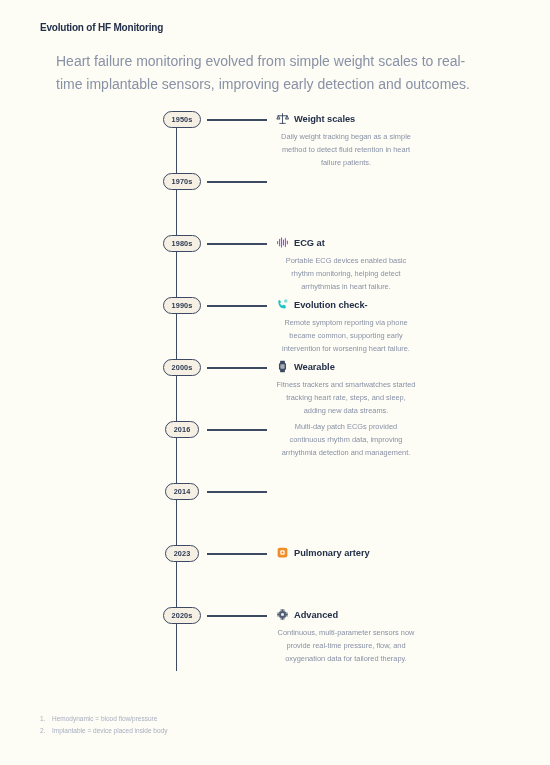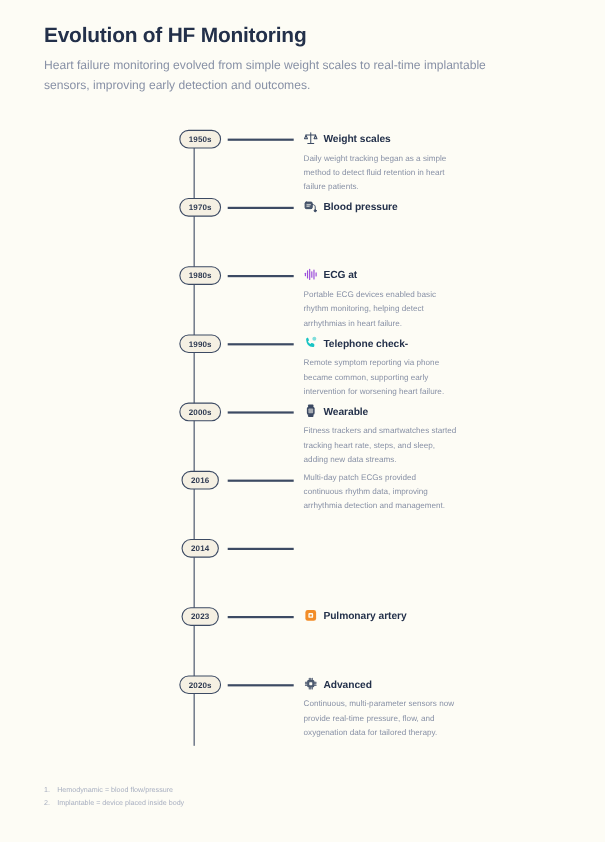--- a/index.html
+++ b/index.html
@@ -20,40 +20,40 @@
     height: 765px;
     background: #FDFCF5;
     box-sizing: border-box;
   }
 
   
   .header {
     padding: 22px 40px 0 40px;
   }
   .title {
-    font-size: 19px;
+    font-size: 10px;
     font-weight: bold;
     color: #23304A;
     letter-spacing: -0.2px;
     margin: 0 0 7px 0;
     line-height: 1.2;
   }
   .subtitle {
-    font-size: 11px;
+    font-size: 14px;
     color: #8891A6;
     line-height: 1.62;
-    margin: 0;
+    margin: 16px;
     max-width: 420px;
     font-weight: normal;
   }
 
   
   .timeline {
     position: relative;
-    margin-top: 31px;
+    margin-top: 16px;
     padding-bottom: 10px;
   }
   .axis {
     position: absolute;
     left: 176px;
     top: 8px;
     bottom: 8px;
     width: 1.4px;
     background: #3C4A63;
   }
@@ -94,20 +94,21 @@
     top: 8px;
     height: 1.4px;
     width: 60px;
     background: #3C4A63;
     z-index: 1;
   }
   .content {
     margin-left: 276px;
     padding-right: 28px;
     padding-top: 0px;
+    text-align: center;
   }
   .entry-head {
     display: flex;
     align-items: center;
     gap: 5px;
     margin-bottom: 5px;
     height: 15px;
   }
   .icon {
     width: 13px;
@@ -186,31 +187,20 @@
             </div>
           </div>
         </div>
         <div class="entry">
           <div class="row">
             <div class="pill-wrap">
               <div class="pill">1970s</div>
             </div>
             <div class="connector"></div>
             <div class="content">
-              <div class="entry-head">
-                <span class="icon">
-                  <svg width="13" height="13" viewBox="0 0 24 24" fill="none" stroke="#3C4A63" stroke-width="1.6" stroke-linecap="round" stroke-linejoin="round">
-                    <rect x="2.5" y="5" width="12" height="11" rx="2" fill="#3C4A63" fill-opacity="0.9"></rect>
-                    <path d="M5.5 9.5h6M5.5 12h4" stroke="#FDFCF5" stroke-width="1.4"></path>
-                    <path d="M14.5 9c3 0 5 1.5 5 4v5"></path>
-                    <circle cx="19.5" cy="19.5" r="1.8" fill="#3C4A63"></circle>
-                  </svg>
-                </span>
-                <span class="entry-title">Blood pressure</span>
-              </div>
             </div>
           </div>
         </div>
         <div class="entry">
           <div class="row">
             <div class="pill-wrap">
               <div class="pill">1980s</div>
             </div>
             <div class="connector"></div>
             <div class="content">
@@ -238,21 +228,21 @@
             </div>
             <div class="connector"></div>
             <div class="content">
               <div class="entry-head">
                 <span class="icon">
                   <svg width="13" height="13" viewBox="0 0 24 24">
                     <path d="M6 3.5c1.1 0 1.6.5 2 1.6l.8 2.2c.3.9.1 1.4-.6 1.9l-1 .7c.9 2 2.4 3.5 4.4 4.4l.7-1c.5-.7 1-.9 1.9-.6l2.2.8c1.1.4 1.6.9 1.6 2v1.6c0 1.3-1 2.3-2.4 2.2C8.6 19 5 15.4 4.2 6.4 4.1 5 5 4 6.3 4z" fill="#19C4C4"></path>
                     <circle cx="18" cy="5.5" r="3.3" fill="#19C4C4" fill-opacity="0.55"></circle>
                   </svg>
                 </span>
-                <span class="entry-title">Telephone check-</span>
+                <span class="entry-title">Evolution check-</span>
               </div>
               <div class="entry-desc">Remote symptom reporting via phone became common, supporting early intervention for worsening heart failure.</div>
             </div>
           </div>
         </div>
         <div class="entry">
           <div class="row">
             <div class="pill-wrap">
               <div class="pill">2000s</div>
             </div>

